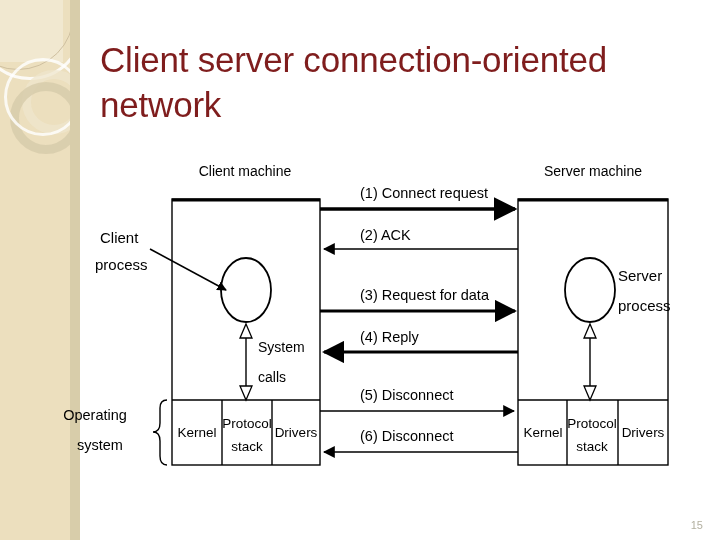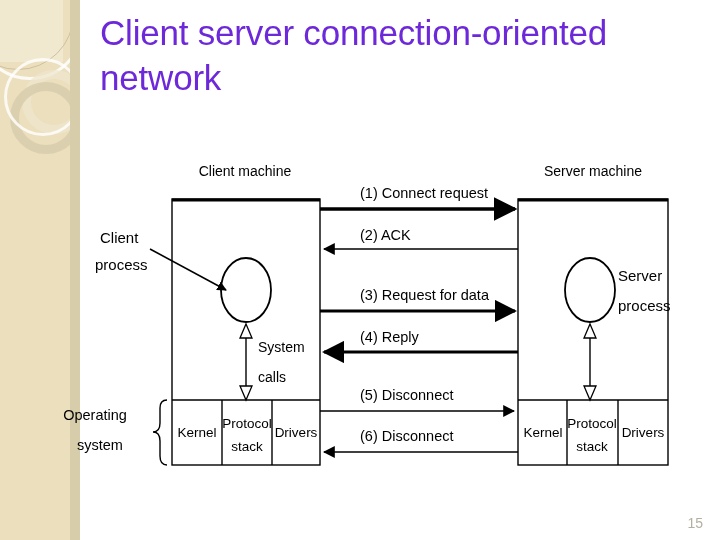--- a/index.html
+++ b/index.html
@@ -74,42 +74,42 @@
   #ring-white-arc2 {
     left: 4px; top: 58px;
     width: 78px; height: 78px;
     border: 3px solid #ffffff;
     opacity: .8;
   }
 
   
   #title {
     position: absolute;
-    left: 100px; top: 11px;
+    left: 100px; top: 38px;
     width: 600px;
-    color: #6d28d9;
+    color: #7f1d1d;
     font-size: 35px;
     line-height: 1.28;
     letter-spacing: -0.2px;
     font-weight: 400;
   }
 
   
   #figure {
     position: absolute;
     left: 0; top: 0;
     width: 602px; height: 540px;
   }
   #figure svg { display: block; }
 
   
   #page-number {
     position: absolute;
     right: 17px; bottom: 9px;
-    font-size: 14px;
+    font-size: 11px;
     color: #b3b0a0;
   }
 </style>
 </head>
 <body>
 
 <div id="slide">
 
   <div id="sidebar">
     <div id="sidebar-top-panel"></div>

